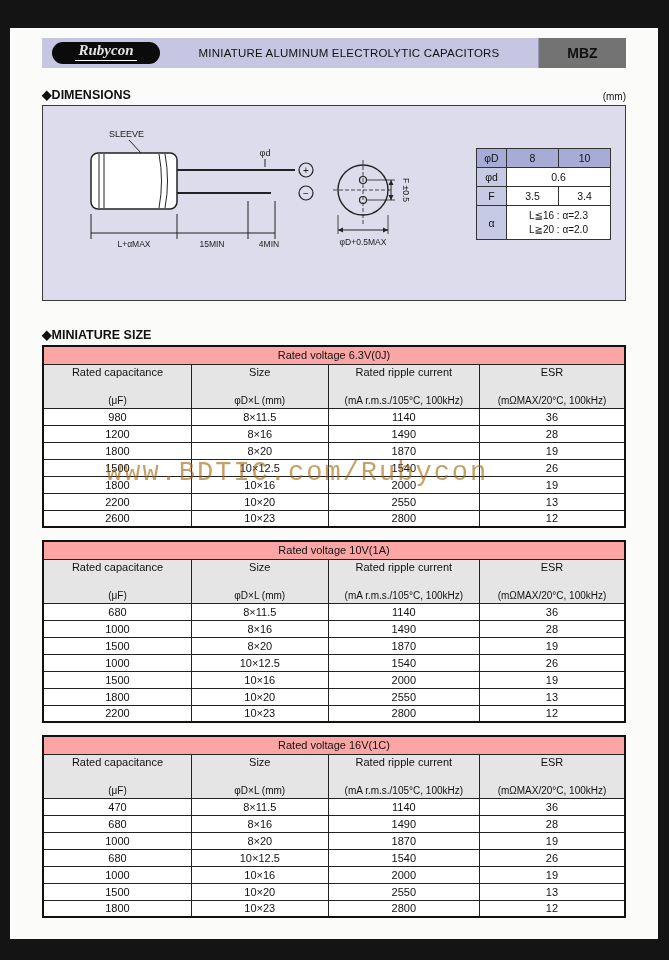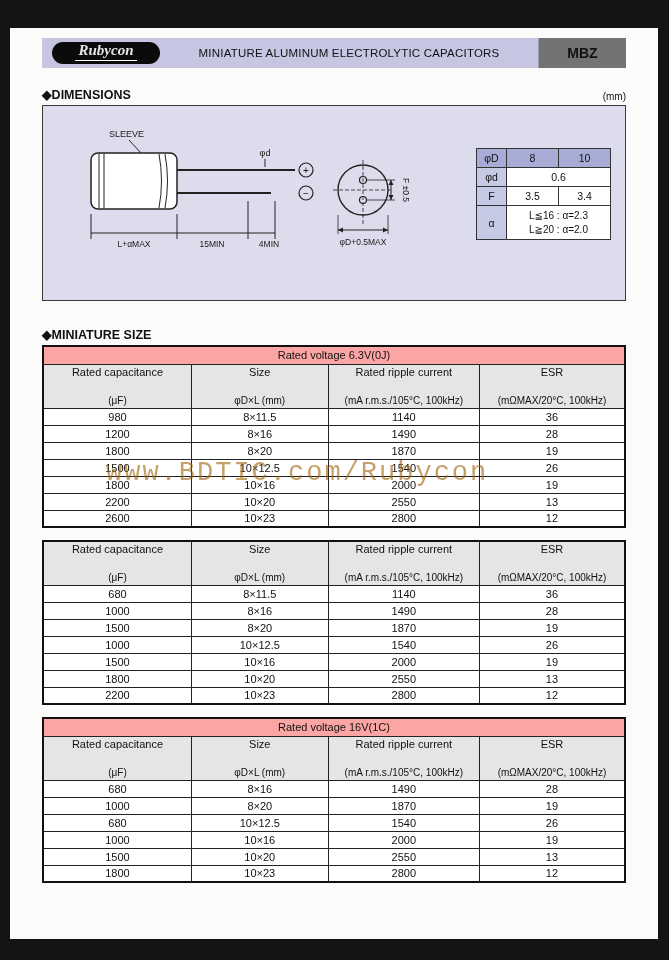--- a/index.html
+++ b/index.html
@@ -227,20 +227,23 @@
   </table>
 
   <table class="size-table">
     <colgroup>
       <col style="width:25.5%">
             <col style="width:23.5%">
             <col style="width:26%">
             <col style="width:25%">
     </colgroup>
     <thead>
+      <tr class="t-title">
+        <th colspan="4">Rated voltage 10V(1A)</th>
+      </tr>
       <tr class="t-head">
               <th>
                 <div class="l1">Rated capacitance</div>
                 <div class="l2">(μF)</div>
               </th>
               <th>
                 <div class="l1">Size</div>
                 <div class="l2">φD×L (mm)</div>
               </th>
               <th>
@@ -324,20 +327,26 @@
                 <div class="l2">(mA r.m.s./105°C, 100kHz)</div>
               </th>
               <th>
                 <div class="l1">ESR</div>
                 <div class="l2">(mΩMAX/20°C, 100kHz)</div>
               </th>
             </tr>
     </thead>
     <tbody>
             <tr>
+              <td>470</td>
+              <td>8×11.5</td>
+              <td>1140</td>
+              <td>36</td>
+            </tr>
+            <tr>
               <td>680</td>
               <td>8×16</td>
               <td>1490</td>
               <td>28</td>
             </tr>
             <tr>
               <td>1000</td>
               <td>8×20</td>
               <td>1870</td>
               <td>19</td>

